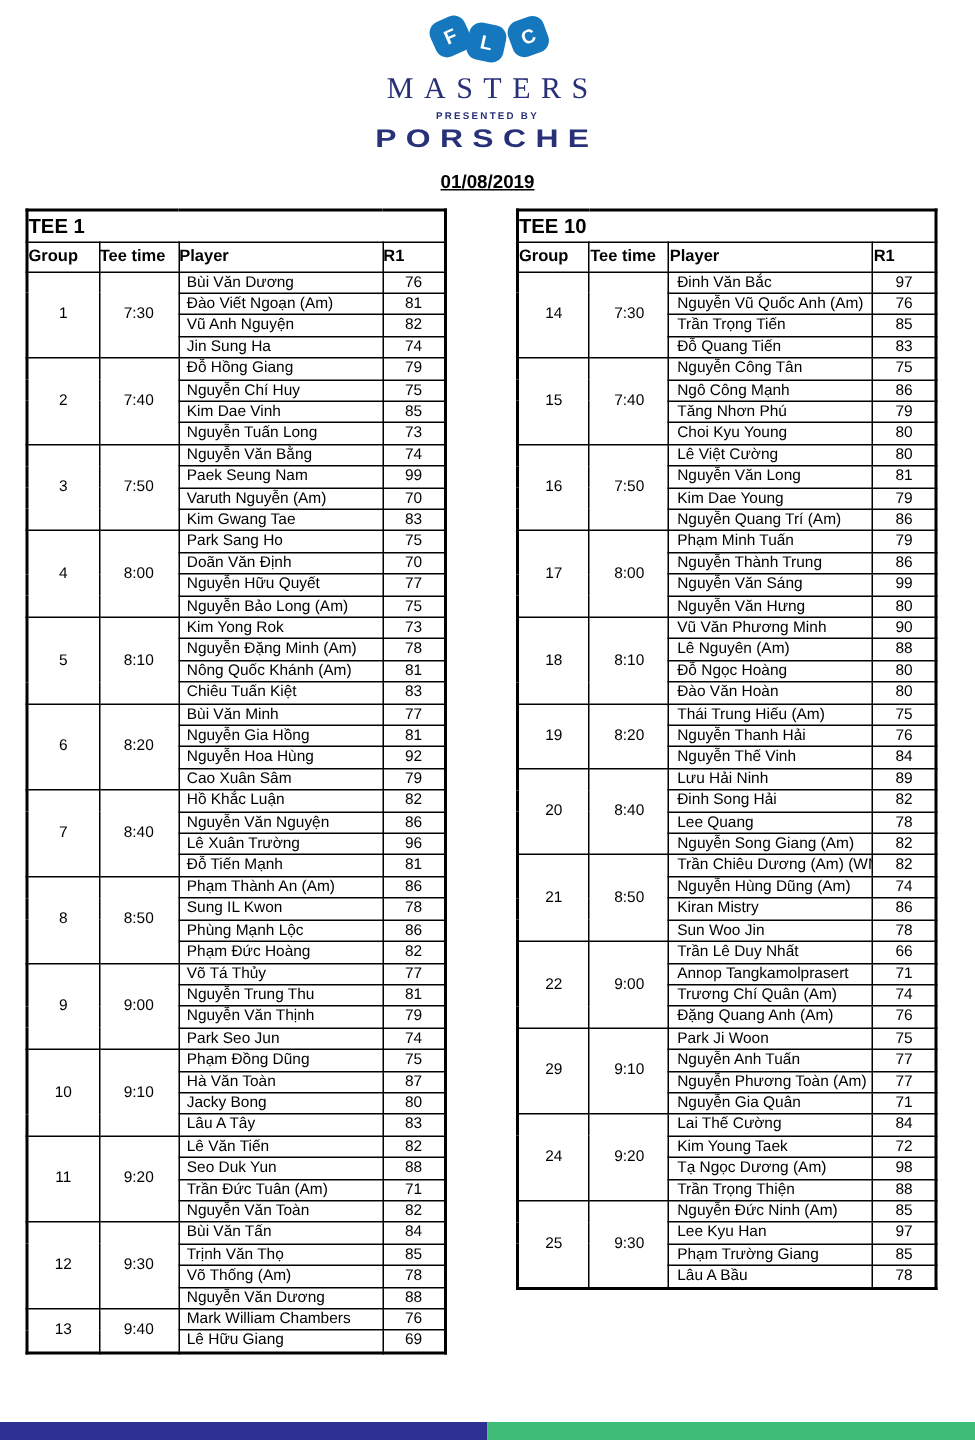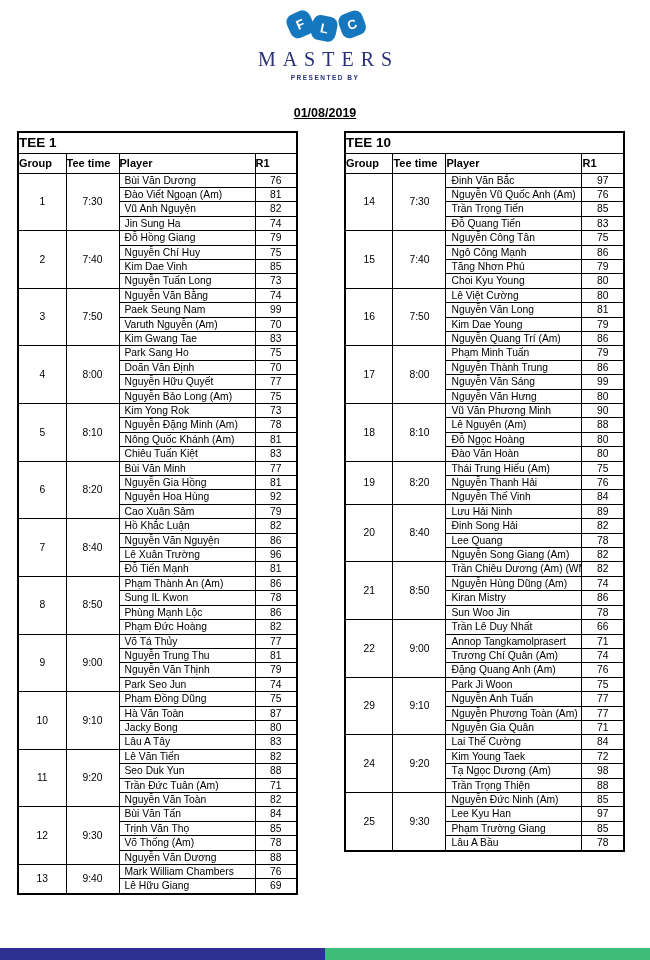--- a/index.html
+++ b/index.html
@@ -23,21 +23,21 @@
   .tile-l { transform:rotate(12deg) translateY(6px); }
   .tile-c { transform:rotate(-20deg) translateY(2px); }
   .serif-title { font-family:"Liberation Serif","DejaVu Serif",serif; color:#283178; }
   .title-vietnam { font-size:22px; letter-spacing:8px; line-height:1.0; padding-left:8px; }
   .title-masters { font-size:20px; letter-spacing:7px; line-height:1.0; padding-left:7px; }
   .title-year    { font-size:20px; letter-spacing:3px; line-height:1.05; padding-left:3px; }
   .presented { font-size:6.5px; font-weight:bold; color:#283178; letter-spacing:1.5px; margin-top:5px; }
   .porsche { display:inline-block; font-size:17px; font-weight:bold; color:#283178;
              letter-spacing:5px; transform:scaleX(1.25); margin-top:2px; }
   .doc-title { font-size:15px; font-weight:bold; text-decoration:underline; margin-top:7px; }
-  .doc-date  { font-size:12.5px; font-weight:bold; text-decoration:underline; margin-top:25px; }
+  .doc-date  { font-size:12.5px; font-weight:bold; text-decoration:underline; margin-top:11px; }
 
   
   .tables-row { display:flex; justify-content:space-between; align-items:flex-start;
                 padding:0 25px 0 17px; margin-top:11px; }
   table.tee-table {
     border-collapse:collapse; border:2px solid #000;
     table-layout:fixed; width:279px; background:#fff;
   }
   .tee-table th, .tee-table td { border:1px solid #000; padding:0; }
   .tee-head th { font-size:13.5px; font-weight:bold; height:21px; text-align:left; }
@@ -64,20 +64,21 @@
       </div>
       <div class="tile tile-l" style="background: rgb(21, 119, 189);">
         <span>L</span>
       </div>
       <div class="tile tile-c" style="background: rgb(21, 119, 189);">
         <span>C</span>
       </div>
     </div>
     <div class="serif-title title-masters">MASTERS</div>
     <div class="presented">PRESENTED BY</div>
+    <div><span class="porsche">PORSCHE</span></div>
     <div class="doc-date">01/08/2019</div>
   </div>
 
   <div class="tables-row">
     <section>
         <table class="tee-table">
           <colgroup>
             <col style="width: 48px;">
             <col style="width: 53px;">
             <col style="width: 136px;">

